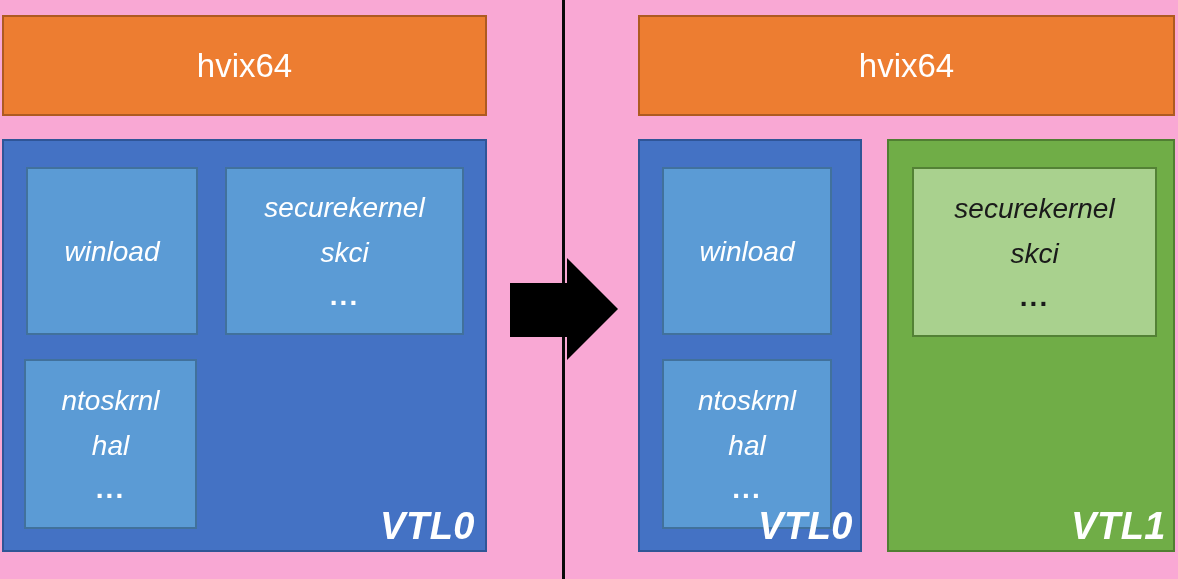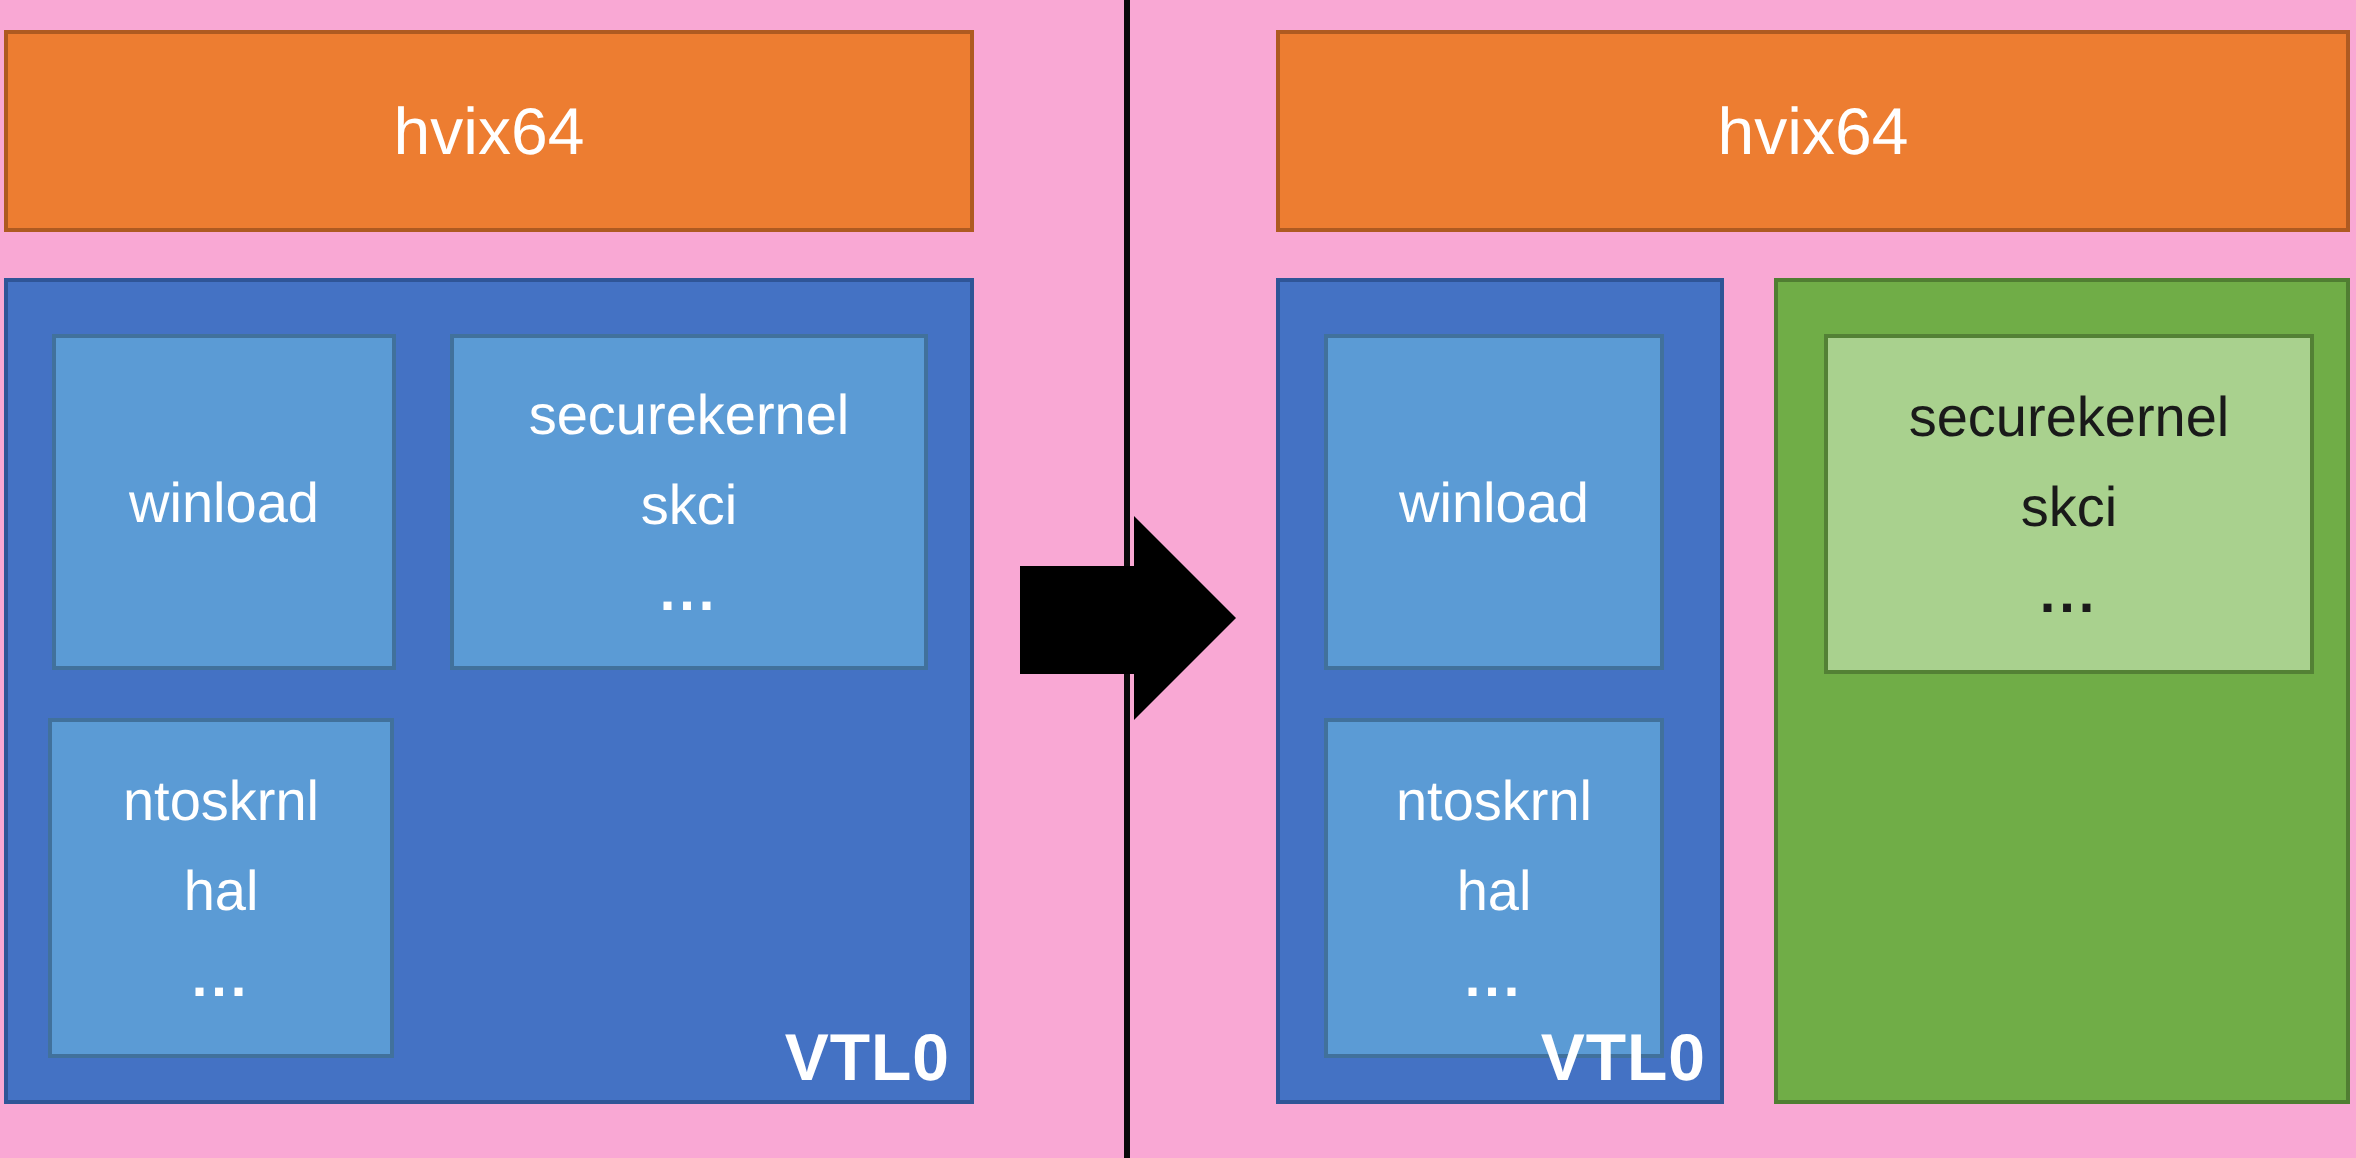--- a/index.html
+++ b/index.html
@@ -39,22 +39,23 @@
   .vtl0-left  { left: 2px;   top: 139px; width: 485px; height: 413px; }
   .vtl0-right { left: 638px; top: 139px; width: 224px; height: 413px; }
   .vtl1-right { left: 887px; top: 139px; width: 288px; height: 413px; }
 
   .vtl-label {
     position: absolute;
     right: 10px;
     bottom: 2px;
     color: #ffffff;
     font-weight: bold;
-    font-size: 33px;
+    font-size: 38px;
     letter-spacing: 0.5px;
+    font-style: italic;
   }
   .vtl0-right .vtl-label, .vtl1-right .vtl-label { right: 7px; }
 
   
   .mod {
     position: absolute;
     box-sizing: border-box;
     display: flex;
     flex-direction: column;
     align-items: center;
@@ -65,21 +66,21 @@
   .mod-blue {
     background: #5B9BD5;
     border: 2px solid #41719C;
     color: #ffffff;
   }
   .mod-green {
     background: #A9D18E;
     border: 2px solid #538135;
     color: #1a1a1a;
   }
-  .mod .line { line-height: 45px; }
+  .mod .line { line-height: 45px; font-style: italic; }
   .mod .dots { line-height: 42px; font-weight: bold; letter-spacing: 2px; }
 
   
   .l-winload      { left: 22px;  top: 26px;  width: 172px; height: 168px; }
   .l-securekernel { left: 221px; top: 26px;  width: 239px; height: 168px; }
   .l-ntoskrnl     { left: 20px;  top: 218px; width: 173px; height: 170px; }
 
   
   .r-winload      { left: 22px;  top: 26px;  width: 170px; height: 168px; }
   .r-ntoskrnl     { left: 22px;  top: 218px; width: 170px; height: 170px; }
@@ -160,16 +161,17 @@
     </div>
     <span class="vtl-label">VTL0</span>
   </div>
 
   <div class="vtl-box vtl-green vtl1-right">
     <div class="mod mod-green r-securekernel">
       <span class="line">securekernel</span>
       <span class="line">skci</span>
       <span class="dots">...</span>
     </div>
+    <span class="vtl-label">VTL1</span>
   </div>
 
 
 </div>
 
 </body></html>

